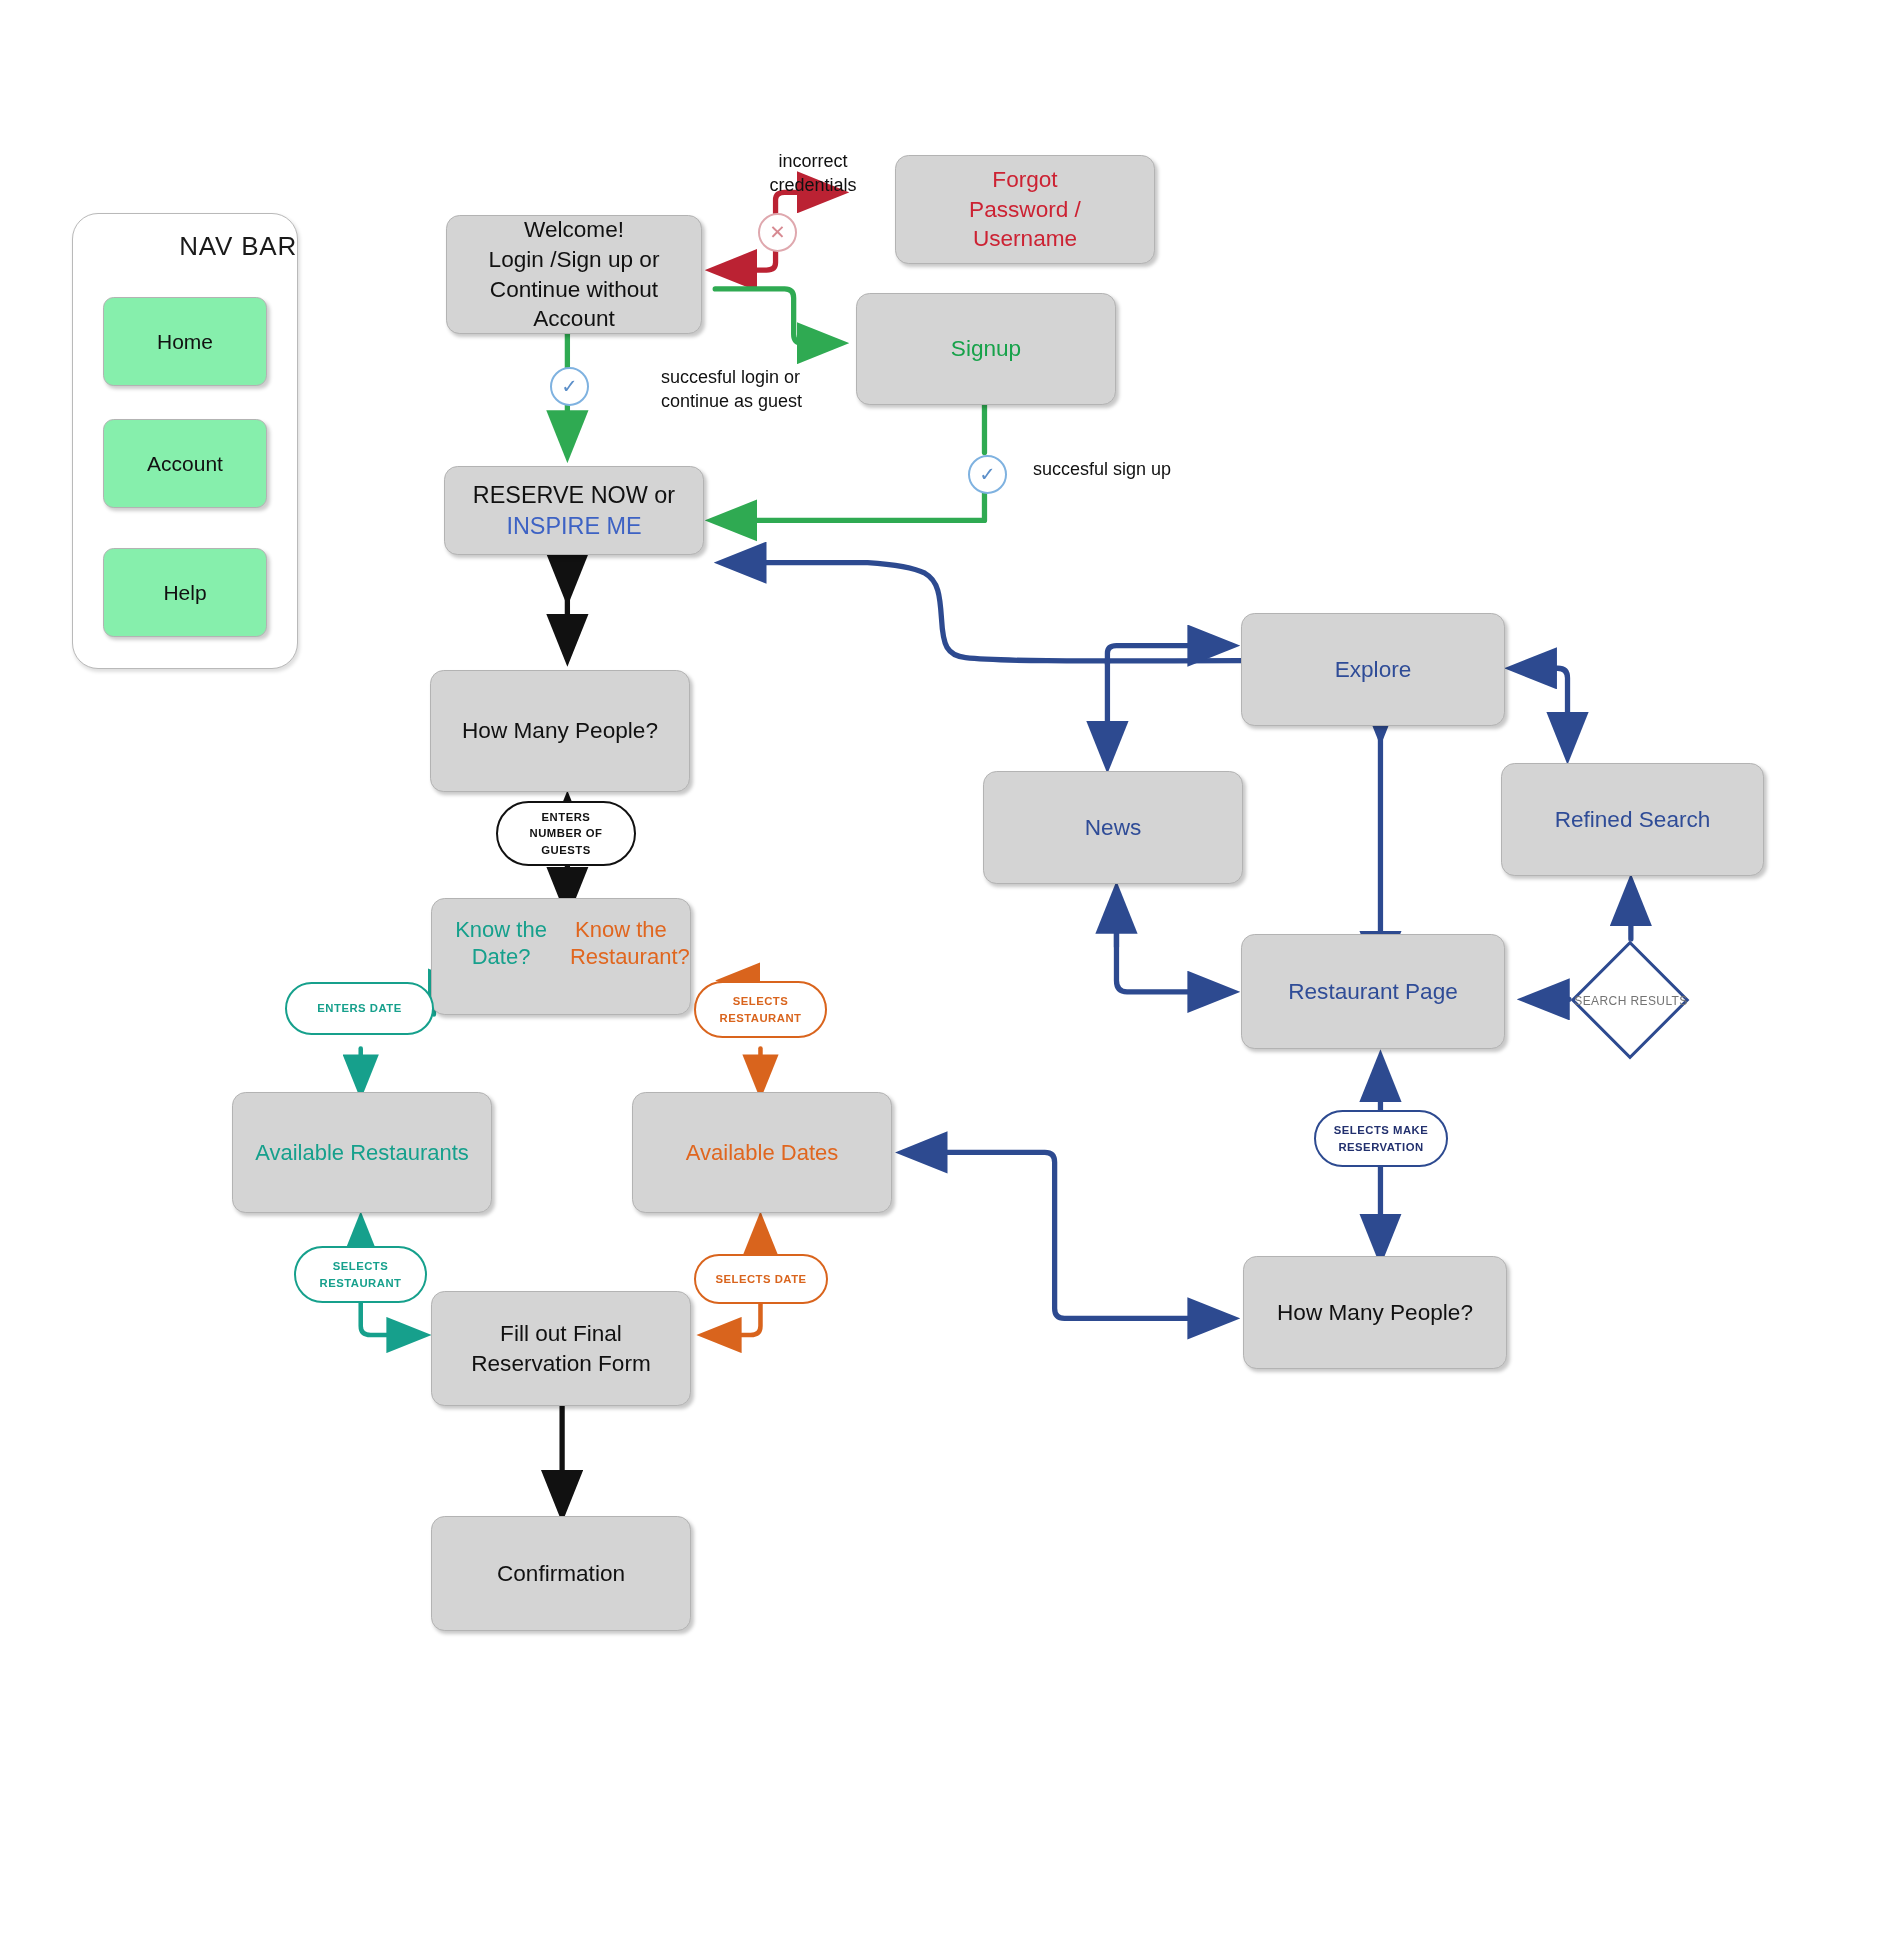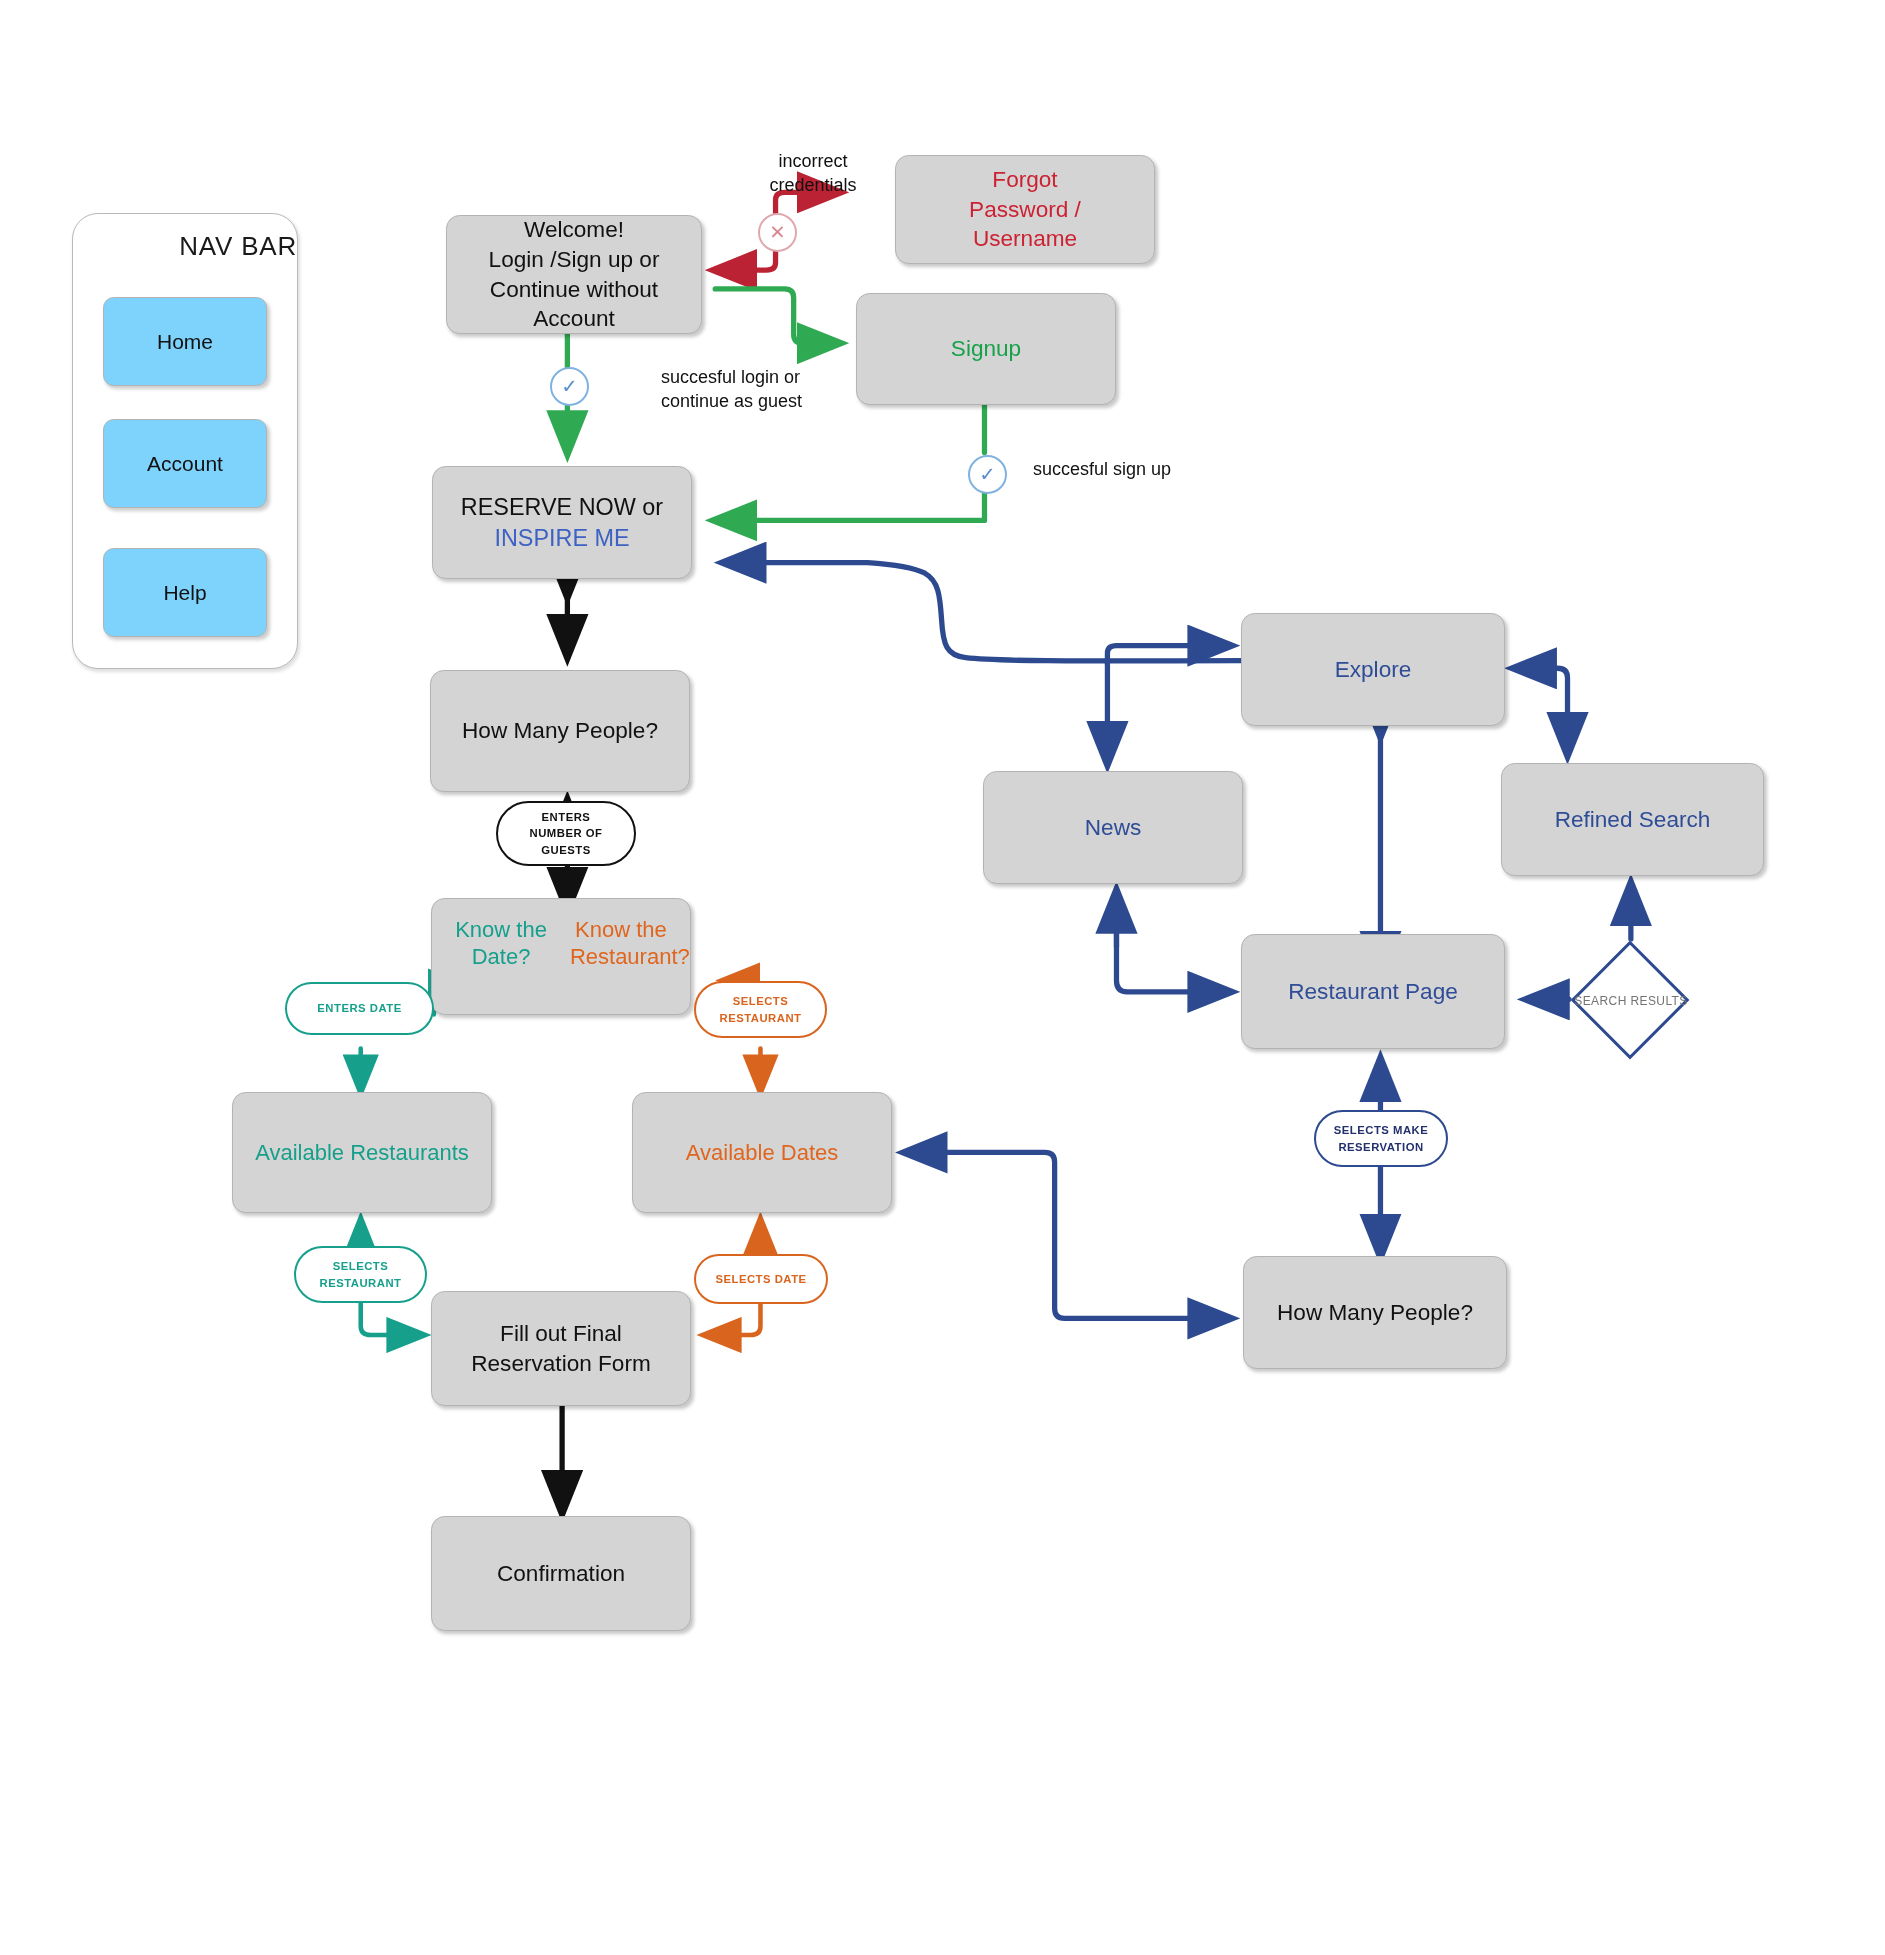--- a/index.html
+++ b/index.html
@@ -57,21 +57,21 @@
     position: absolute;
     width: 100%;
     text-align: right;
     font-size: 26px;
     letter-spacing: 0.8px;
     color: #1a1a1a;
   }
   .nav-btn {
     position: absolute;
     box-sizing: border-box;
-    background: #7dd3fc;
+    background: #86efac;
     border: 0.8px solid #b3b3b3;
     border-radius: 10.6px;
     box-shadow: 2.3px 3px 3.8px rgba(0,0,0,0.2);
     display: flex;
     align-items: center;
     justify-content: center;
     font-size: 21px;
     color: #111;
   }
 
@@ -273,21 +273,21 @@
   <div class="node" style="left:856px; top:155px; width:260px; height:109px; flex-direction:column;margin-left:39px;">
     <span class="txt t-red">Forgot</span>
     <span class="txt t-red">Password /</span>
     <span class="txt t-red">Username</span>
   </div>
 
   <div class="node" style="left:856px; top:293px; width:260px; height:112px;">
     <span class="txt t-green">Signup</span>
   </div>
 
-  <div class="node" style="left:432px; top:466px; width:260px; height:113px; font-size:23.4px;">
+  <div class="node" style="left:444px; top:466px; width:260px; height:89px; font-size:23.4px;">
     <span class="txt">
       <span class="t-black">RESERVE NOW or </span><span class="t-blue">INSPIRE ME</span>
     </span>
   </div>
 
   <div class="node" style="left:430px; top:670px; width:260px; height:122px;">
     <span class="txt t-black">How Many People?</span>
   </div>
 
   <div class="node decision-node" style="left:431px; top:898px; width:260px; height:117px;">

